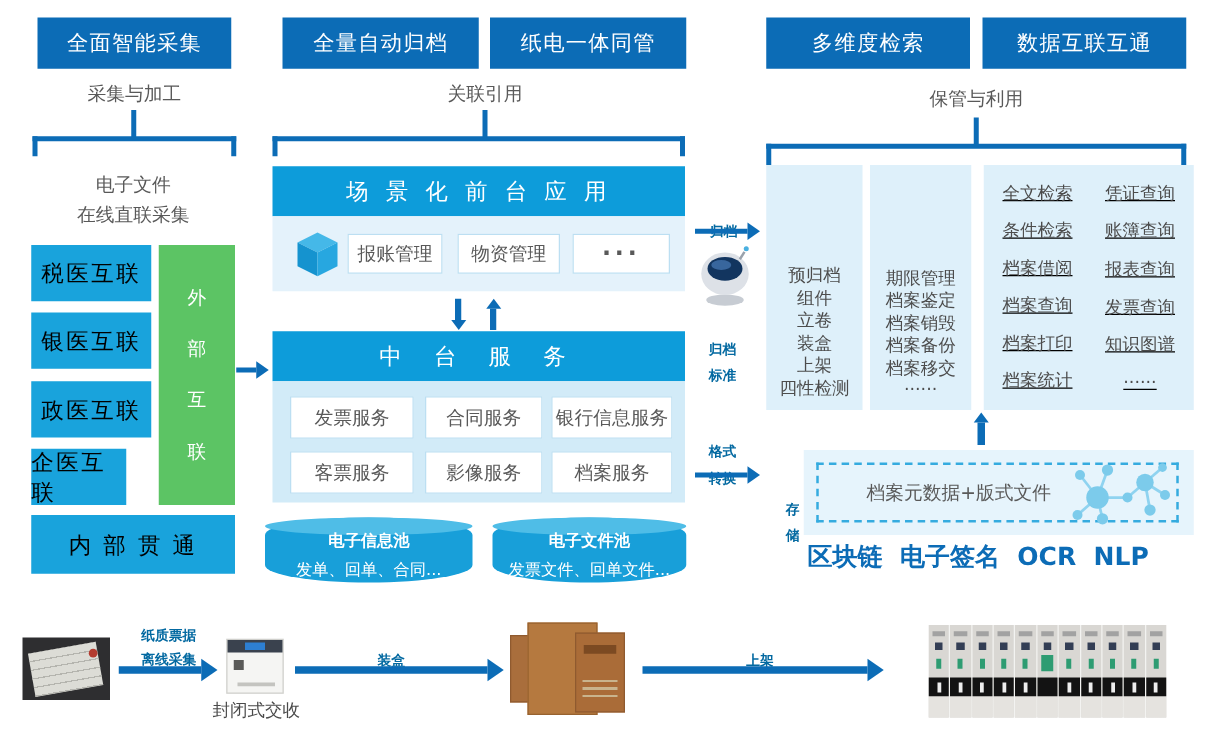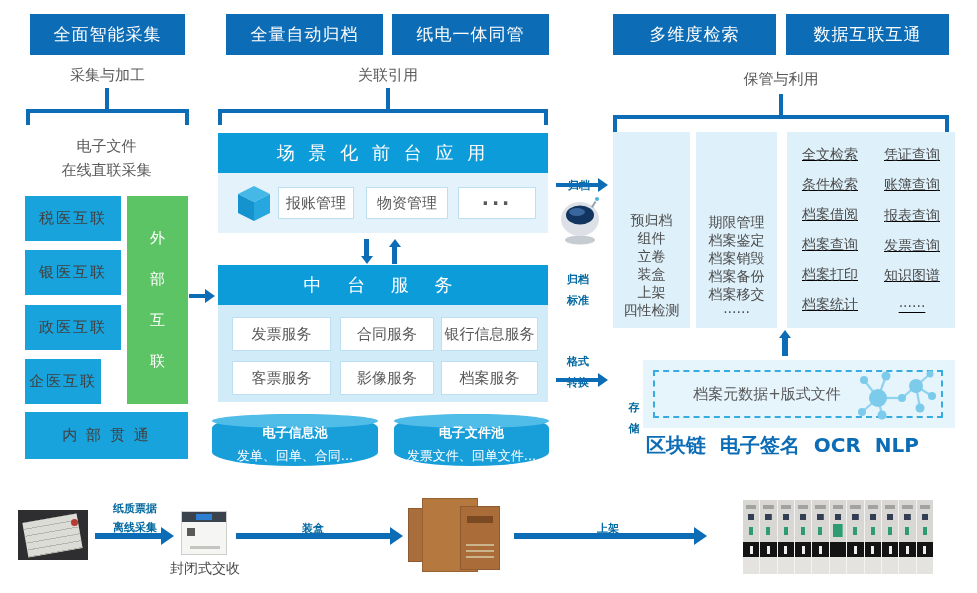--- a/index.html
+++ b/index.html
@@ -3,26 +3,26 @@
 <meta charset="utf-8">
 <style>
   * { box-sizing: border-box; margin: 0; padding: 0; }
   body { background: #fff; }
   .canvas { position: relative; width: 977px; height: 593px; background: #fff;
             font-family: "DejaVu Sans", "Liberation Sans", sans-serif; overflow: hidden; }
   .abs { position: absolute; }
 
   .hdr { background:#0c6cb6; color:#fff; font-size:17px; letter-spacing:1px;
          display:flex; align-items:center; justify-content:center; }
-  .seclbl { color:#595959; font-size:15px; text-align:center;font-family:Liberation Mono, monospace; }
+  .seclbl { color:#595959; font-size:15px; text-align:center; }
 
   .bracket { border:4px solid #0c6cb6; border-bottom:none; }
   .stub { background:#0c6cb6; }
 
-  .cyanbox { background:#19a3dc; color:#404040; font-size:15px; letter-spacing:2px;
+  .cyanbox { background:#19a3dc; color:#000000; font-size:18px; letter-spacing:2px;
              display:flex; align-items:center; justify-content:center; }
   .greenbox { background:#5cc464; color:#fff; font-size:15px;
               display:flex; flex-direction:column; align-items:center; justify-content:space-around; padding:22px 0; }
 
   .bluehdr { background:#0d9cda; color:#fff; font-size:18px;
              display:flex; align-items:center; justify-content:center; }
   .lightbody { background:#e4f2fb; }
   .midbody  { background:#d2ebf8; }
   .wbox { background:#fff; border:1px solid #bcdff2; color:#595959; font-size:15px;
           display:flex; align-items:center; justify-content:center; }

